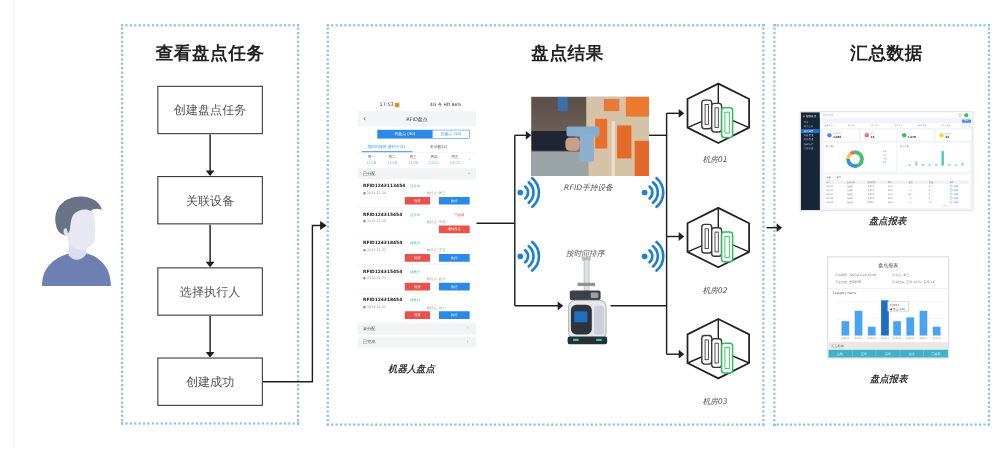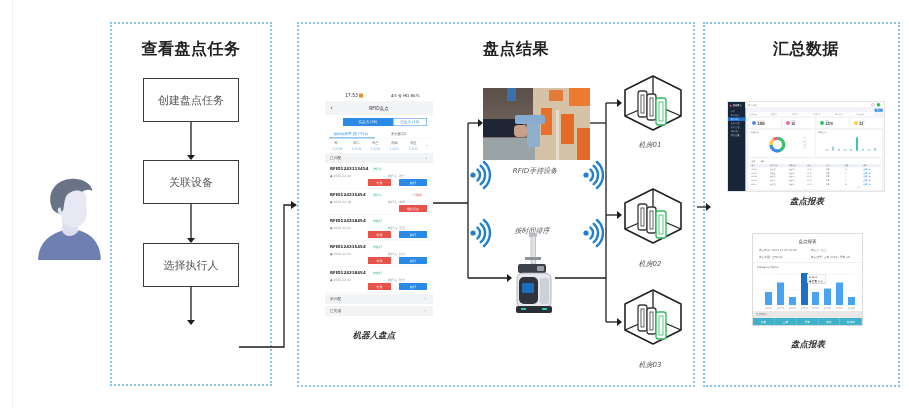--- a/index.html
+++ b/index.html
@@ -160,20 +160,21 @@
   <div class="section sec-mid"></div>
   <div class="section sec-right"></div>
 
   <div class="sec-title" style="left:191px">查看盘点任务</div>
   <div class="sec-title" style="left:516px">盘点结果</div>
   <div class="sec-title" style="left:806px">汇总数据</div>
 
   <div class="step" style="top:78px">创建盘点任务</div>
   <div class="step" style="top:160px">关联设备</div>
   <div class="step" style="top:243px">选择执行人</div>
+  <div class="step" style="top:325px">创建成功</div>
 
   <svg class="links" viewBox="0 0 909 419">
     <g>
         <line x1="191" y1="122" x2="191" y2="156"></line>
         <polygon points="187,155 195,155 191,160"></polygon>
       </g>
     <g>
         <line x1="191" y1="204" x2="191" y2="239"></line>
         <polygon points="187,238 195,238 191,243"></polygon>
       </g>

